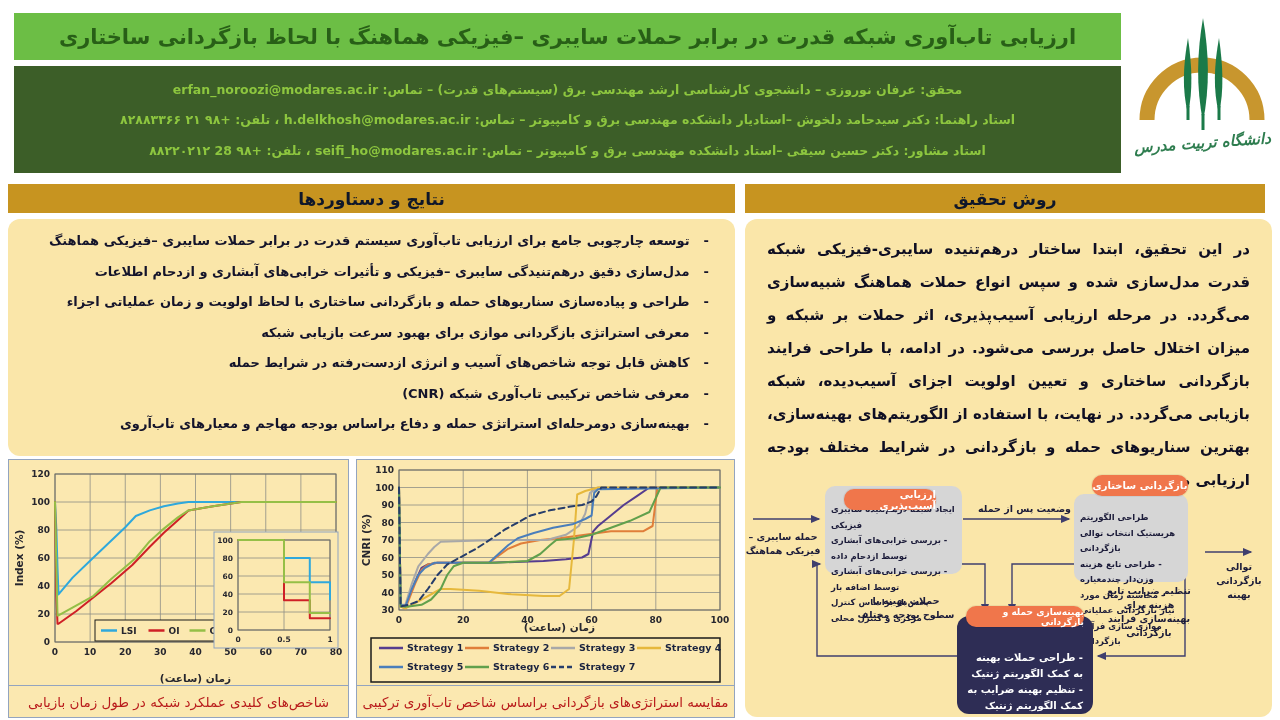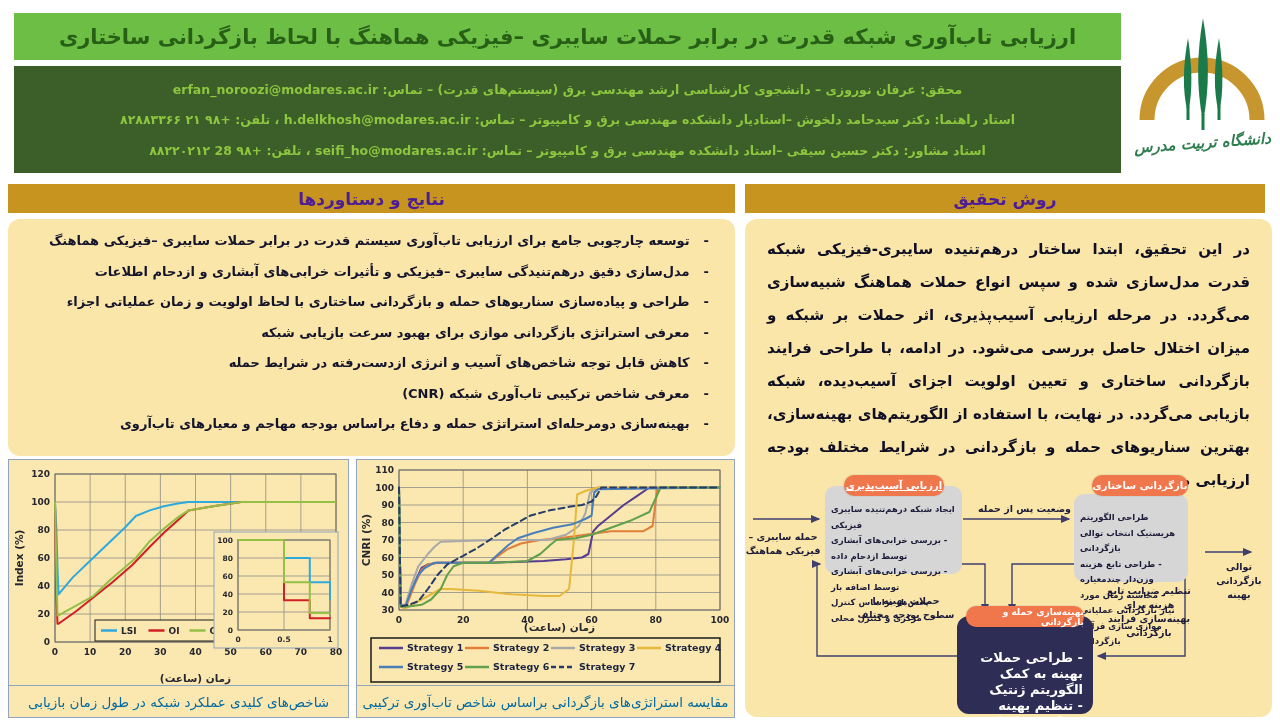--- a/index.html
+++ b/index.html
@@ -11,21 +11,21 @@
     direction:rtl;text-align:center;}
   .info-bar{position:absolute;left:14px;top:66px;width:1107px;height:107px;background:#3c5e28;
     color:#8dc63f;display:flex;flex-direction:column;justify-content:space-evenly;align-items:center;
     direction:rtl;font-size:12.5px;font-weight:bold;}
   .logo-box{position:absolute;left:1126px;top:8px;width:152px;height:168px;display:flex;
     flex-direction:column;align-items:center;justify-content:flex-start;background:#fff;}
   .logo-name{color:#2e7d4f;font-size:15px;font-weight:bold;font-style:italic;direction:rtl;
     transform:rotate(-4deg);margin-top:-6px;}
 
   
-  .sec-header{position:absolute;height:29px;background:#c79420;color:#4c1d95;font-weight:bold;
+  .sec-header{position:absolute;height:29px;background:#c79420;color:#0f172a;font-weight:bold;
     font-size:17px;display:flex;align-items:center;justify-content:center;direction:rtl;}
   #hdr-left{left:8px;top:184px;width:727px;}
   #hdr-right{left:745px;top:184px;width:520px;}
 
   
   .panel{position:absolute;background:#fae6a9;border-radius:12px;}
   #bullets-panel{left:8px;top:219px;width:727px;height:237px;direction:rtl;
     padding:13px 26px 0 12px;box-sizing:border-box;}
   .bullet{display:flex;direction:rtl;color:#14142b;font-size:13px;font-weight:bold;
     margin-bottom:13.5px;line-height:17px;}
@@ -34,31 +34,31 @@
   #method-panel{left:745px;top:219px;width:527px;height:498px;}
   .method-text{direction:rtl;text-align:justify;color:#0f0f23;font-size:15px;font-weight:bold;
     line-height:33px;padding:14px 22px 0 22px;margin:0;}
 
   
   .chart-box{position:absolute;background:#fbe8b0;border:1px solid #93a4bf;box-sizing:border-box;}
   #chart1-box{left:8px;top:459px;width:341px;height:259px;}
   #chart2-box{left:356px;top:459px;width:379px;height:259px;}
   .caption{position:absolute;left:0;right:0;bottom:0;height:31px;border-top:1px solid #93a4bf;
     display:flex;align-items:center;justify-content:center;direction:rtl;font-size:13.5px;
-    color:#0369a1;background:#fbe8b0;}
+    color:#b91c1c;background:#fbe8b0;}
 
   
   .flowchart{position:absolute;left:0;top:245px;width:527px;height:253px;}
   .fc-lines{position:absolute;left:0;top:0;}
   .fcl{fill:none;stroke:#3f3f6e;stroke-width:1.4;}
   .fc-box-gray{position:absolute;background:#d6d6d6;border-radius:10px;direction:rtl;color:#1c1c3a;
     font-size:8.5px;font-weight:bold;box-sizing:border-box;text-align:left;padding-top:16px;}
   .fc-box-gray div{line-height:15.5px;padding:0 6px;}
   .fc-box-dark{position:absolute;background:#2e2d55;border-radius:12px;direction:rtl;color:#ffffff;
-    font-size:13px;font-weight:bold;box-sizing:border-box;text-align:right;padding:34px 10px 0 6px;}
+    font-size:10px;font-weight:bold;box-sizing:border-box;text-align:right;padding:34px 10px 0 6px;}
   .fc-box-dark div{line-height:16px;}
   .fc-pill{position:absolute;background:#f0764b;color:#fff;border-radius:10px;font-size:10px;
     font-weight:bold;display:flex;align-items:center;justify-content:center;direction:rtl;
     box-shadow:0 0 0 1px rgba(0,0,0,0.05);}
   .fc-label{position:absolute;direction:rtl;text-align:center;color:#1c1c3a;font-size:9.5px;
     font-weight:bold;line-height:14px;}
 </style>
 </head>
 <body>
 
@@ -274,21 +274,21 @@
       <div class="fc-label" style="left:462px;top:96px;width:64px;">توالی بازگردانی بهینه</div>
       <div class="fc-label" style="left:112px;top:130px;width:98px;">حملات بهینه با سطوح بودجه مختلف</div>
       <div class="fc-label" style="left:352px;top:120px;width:104px;">تنظیم ضرایب تابع هزینه برای بهینه‌سازی فرایند بازگردانی</div>
 
       <div class="fc-box-gray" style="left:80px;top:22px;width:137px;height:88px;">
         <div>ایجاد شبکه درهم‌تنیده سایبری فیزیکی</div>
         <div>- بررسی خرابی‌های آبشاری توسط ازدحام داده</div>
         <div>- بررسی خرابی‌های آبشاری توسط اضافه بار</div>
         <div>پخش‌بار براساس کنترل مرکزی و کنترل محلی</div>
       </div>
-      <div class="fc-pill" style="left:99px;top:11px;width:100px;height:21px;text-decoration:underline;">ارزیابی آسیب‌پذیری</div>
+      <div class="fc-pill" style="left:99px;top:25px;width:92px;height:21px;">ارزیابی آسیب‌پذیری</div>
 
       <div class="fc-box-gray" style="left:329px;top:30px;width:114px;height:88px;">
         <div>طراحی الگوریتم هریستیک انتخاب توالی بازگردانی</div>
         <div>- طراحی تابع هزینه وزن‌دار چندمعیاره</div>
         <div>- محاسبه زمان مورد نیاز بازگردانی عملیاتی</div>
         <div>موازی سازی فرآیند بازگردانی</div>
       </div>
       <div class="fc-pill" style="left:347px;top:11px;width:96px;height:21px;">بازگردانی ساختاری</div>
 
       <div class="fc-box-dark" style="left:212px;top:152px;width:136px;height:98px;">

